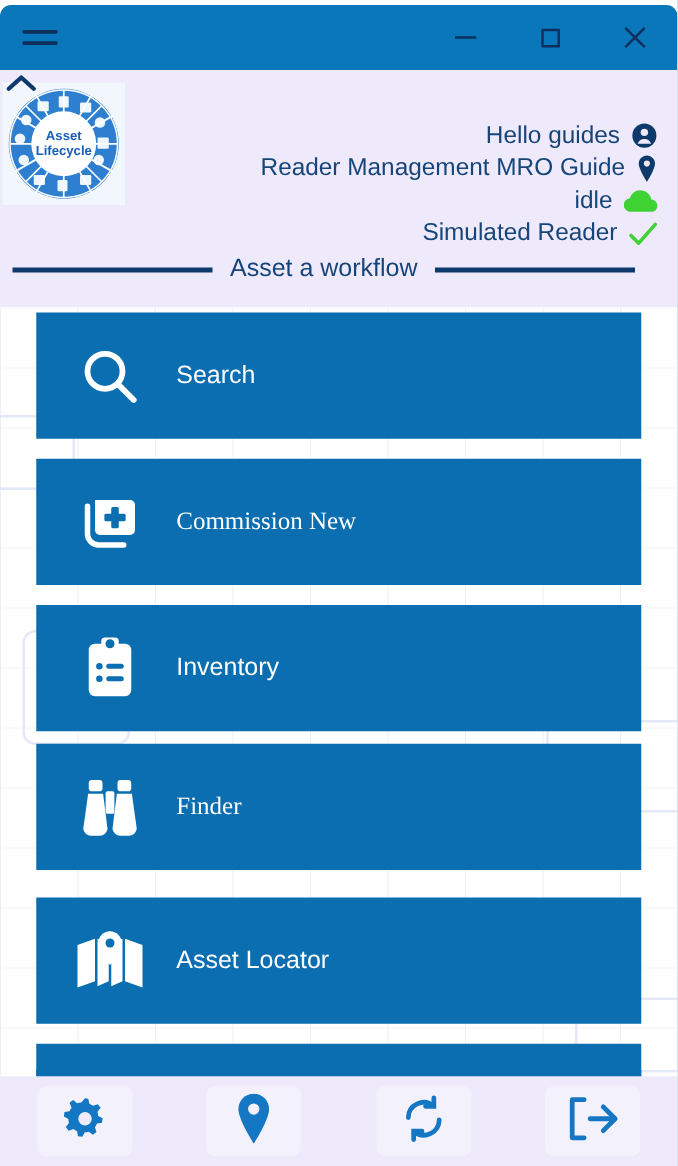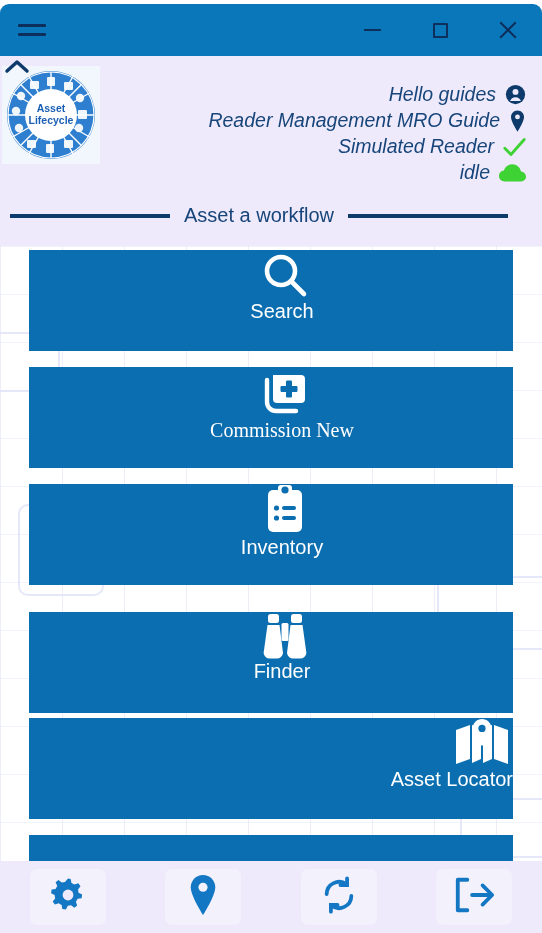--- a/index.html
+++ b/index.html
@@ -120,26 +120,25 @@
     left: 2px;
     width: 98px;
     height: 98px;
     background: #f2f7fd;
     overflow: hidden;
   }
   .logo-box svg { display: block; }
 
   .header-info {
     position: absolute;
-    top: 26px;
+    top: 40px;
     right: 16px;
     width: 380px;
     text-align: right;
     color: #17457a;
-    font-style: italic;
   }
   .info-line {
     display: flex;
     align-items: center;
     justify-content: flex-end;
     gap: 9px;
     height: 25px;
     margin-bottom: 1px;
   }
   .info-line .info-text {
@@ -210,21 +209,20 @@
   }
   .wf-btn {
     position: absolute;
     left: 29px;
     width: 484px;
     height: 101px;
     background: #0b6eb0;
     display: flex;
     align-items: center;
     cursor: pointer;
-    flex-direction: column;
   }
   .wf-icon {
     width: 62px;
     margin-left: 28px;
     display: flex;
     align-items: center;
     justify-content: center;
     flex: none;
   }
   .wf-label {
@@ -346,33 +344,33 @@
         <span class="info-text">Reader Management MRO Guide</span>
         <span class="info-icon">
           <svg width="17" height="22" viewBox="0 0 24 30" fill="#0d3a6b">
             <path d="M12 0C6.9 0 2.8 4.1 2.8 9.2c0 6.6 9.2 20.8 9.2 20.8s9.2-14.2 9.2-20.8C21.2 4.1 17.1 0 12 0z"></path>
             <circle cx="12" cy="9.2" r="3.4" fill="#eeeafb"></circle>
           </svg>
         </span>
       </div>
 
       <div class="info-line">
+        <span class="info-text">idle</span>
+        <span class="info-icon">
+          <svg width="27" height="18" viewBox="0 0 32 21" fill="#3ed234">
+            <path d="M25.5 20.5H6.8C3 20.5 0 17.6 0 14c0-3.3 2.5-6 5.8-6.4C7 3.2 11 0 15.8 0c5.2 0 9.5 3.8 10.3 8.8 3.3.2 5.9 2.9 5.9 6.1 0 3.1-2.7 5.6-6.5 5.6z"></path>
+          </svg>
+        </span>
+      </div>
+
+      <div class="info-line">
         <span class="info-text">Simulated Reader</span>
         <span class="info-icon">
           <svg width="23" height="20" viewBox="0 0 26 22" fill="none" stroke="#3ed234" stroke-width="3.2" stroke-linecap="round" stroke-linejoin="round">
             <path d="M2 12.5L9 19.5L24 2.5"></path>
-          </svg>
-        </span>
-      </div>
-
-      <div class="info-line">
-        <span class="info-text">idle</span>
-        <span class="info-icon">
-          <svg width="27" height="18" viewBox="0 0 32 21" fill="#3ed234">
-            <path d="M25.5 20.5H6.8C3 20.5 0 17.6 0 14c0-3.3 2.5-6 5.8-6.4C7 3.2 11 0 15.8 0c5.2 0 9.5 3.8 10.3 8.8 3.3.2 5.9 2.9 5.9 6.1 0 3.1-2.7 5.6-6.5 5.6z"></path>
           </svg>
         </span>
       </div>
     </div>
 
     <div class="workflow-divider">
       <span class="rule left"></span>
       <span class="workflow-title">Asset a workflow</span>
       <span class="rule right"></span>
     </div>
@@ -425,34 +423,34 @@
             <circle cx="24" cy="6" r="3.6" fill="#0b6eb0"></circle>
             <circle cx="15.5" cy="24" r="2.6" fill="#0b6eb0"></circle>
             <rect x="21" y="22" width="14" height="4" rx="2" fill="#0b6eb0"></rect>
             <circle cx="15.5" cy="34" r="2.6" fill="#0b6eb0"></circle>
             <rect x="21" y="32" width="14" height="4" rx="2" fill="#0b6eb0"></rect>
           </svg>
         </span>
         <span class="wf-label">Inventory</span>
       </div>
 
-      <div class="wf-btn" style="top:366px;">
+      <div class="wf-btn" style="top:349px;font-family:Liberation Serif, serif;">
         <span class="wf-icon">
           <svg width="54" height="48" viewBox="0 0 54 48" fill="#ffffff">
             <rect x="10" y="2" width="11" height="9" rx="2.5"></rect>
             <rect x="33" y="2" width="11" height="9" rx="2.5"></rect>
             <path d="M9.5 13h12l3.5 28a6.2 6.2 0 0 1-6.2 5.6h-7A6.2 6.2 0 0 1 5.6 41z"></path>
             <path d="M44.5 13h-12L29 41a6.2 6.2 0 0 0 6.2 5.6h7A6.2 6.2 0 0 0 48.4 41z"></path>
             <rect x="23.5" y="11" width="7" height="18" rx="1.5"></rect>
           </svg>
         </span>
         <span class="wf-label">Finder</span>
       </div>
 
-      <div class="wf-btn" style="top:472px;align-items:flex-end;">
+      <div class="wf-btn" style="top:472px;">
         <span class="wf-icon">
           <svg width="56" height="50" viewBox="0 0 56 50">
             <path d="M2 12L16 7v34L2 46z" fill="#ffffff"></path>
             <path d="M40 7l14 5v34l-14-5z" fill="#ffffff"></path>
             <path d="M18 7l9 3v31l-9 4z" fill="#ffffff"></path>
             <path d="M29 10l9-3v34l-9 4z" fill="#ffffff"></path>
             <path d="M28 1c-5.2 0-9.4 4.2-9.4 9.4C18.6 17 28 28 28 28s9.4-11 9.4-17.6C37.4 5.2 33.2 1 28 1z" fill="#ffffff"></path>
             <circle cx="28" cy="10.4" r="3.6" fill="#0b6eb0"></circle>
           </svg>
         </span>

